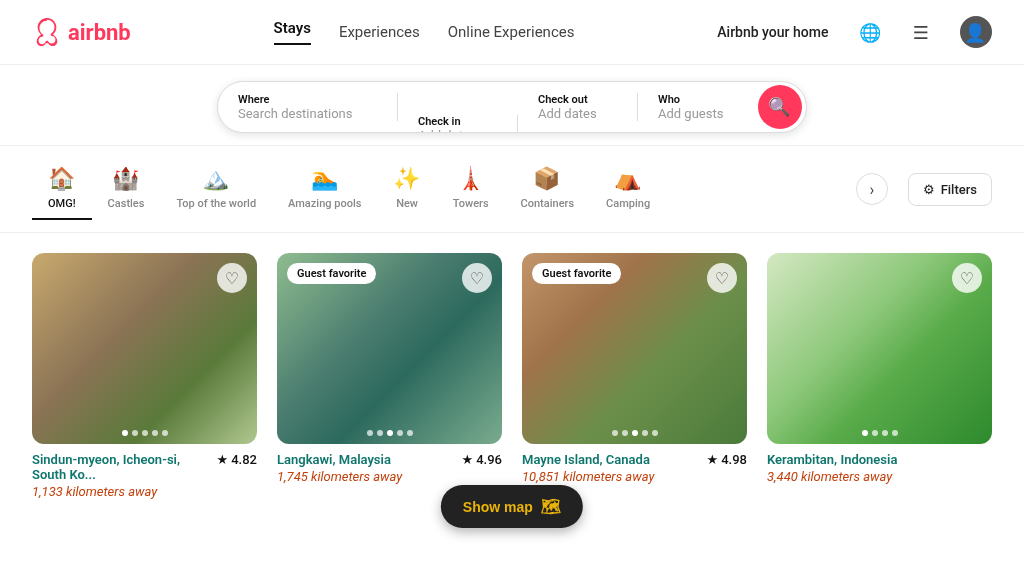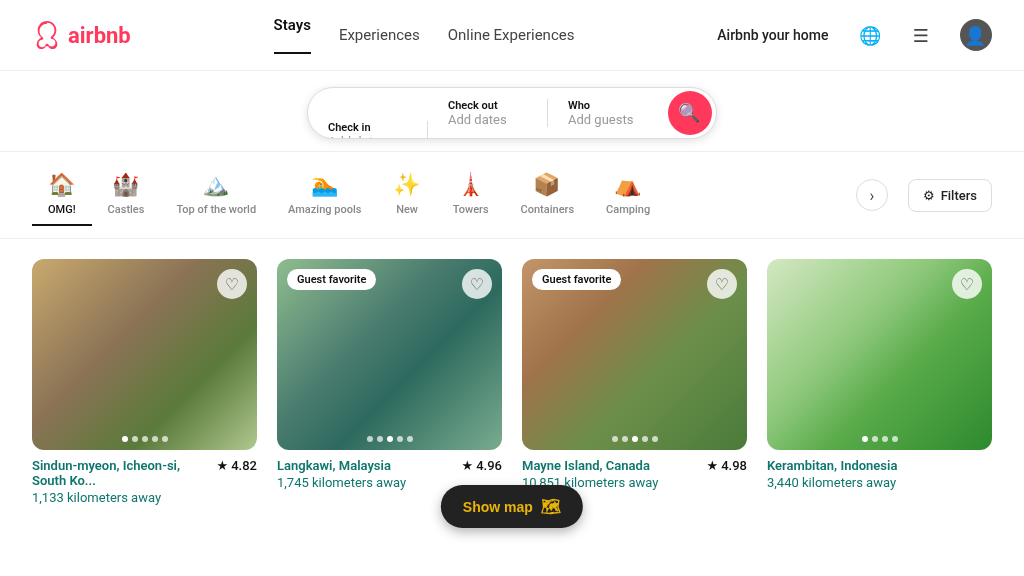--- a/index.html
+++ b/index.html
@@ -24,21 +24,21 @@
     }
     .logo svg { width: 30px; height: 30px; }
     .nav-center {
       display: flex;
       align-items: center;
       gap: 28px;
       font-size: 15px;
       color: #444;
     }
     .nav-center span { cursor: pointer; }
-    .nav-center span.active { font-weight: 600; color: #111; border-bottom: 2px solid #111; padding-bottom: 18px; }
+    .nav-center span.active { font-weight: 600; color: #111; border-bottom: 2px solid #111; padding-bottom: 6px; }
     .nav-right {
       display: flex;
       align-items: center;
       gap: 31px;
     }
     .airbnb-your-home {
       font-size: 14px;
       font-weight: 500;
       cursor: pointer;
       white-space: nowrap;
@@ -277,22 +277,23 @@
       display: flex;
       align-items: center;
       gap: 3px;
       font-size: 13px;
       font-weight: 500;
       color: #111;
       white-space: nowrap;
     }
     .listing-distance {
       font-size: 13px;
-      color: #0f766e;
+      color: #c2410c;
       margin-top: 2px;
+      font-style: italic;
     }
 
     
     .show-map-btn {
       position: fixed;
       bottom: 48px;
       left: 50%;
       transform: translateX(-50%);
       background: #222;
       color: #eab308;
@@ -330,20 +331,24 @@
   <div class="nav-right">
     <span class="airbnb-your-home">Airbnb your home</span>
     <span class="globe-icon">🌐</span>
     <span class="menu-icon">☰</span>
     <div class="avatar">👤</div>
   </div>
 </header>
 
 <div class="search-bar-wrapper">
   <div class="search-bar">
+    <div class="search-field">
+      <span class="search-label">Where</span>
+      <span class="search-placeholder">Search destinations</span>
+    </div>
     <div class="search-field search-field-checkin">
       <span class="search-label">Check in</span>
       <span class="search-placeholder">Add dates</span>
     </div>
     <div class="search-field search-field-checkout">
       <span class="search-label">Check out</span>
       <span class="search-placeholder">Add dates</span>
     </div>
     <div class="search-field search-field-who">
       <span class="search-label">Who</span>

